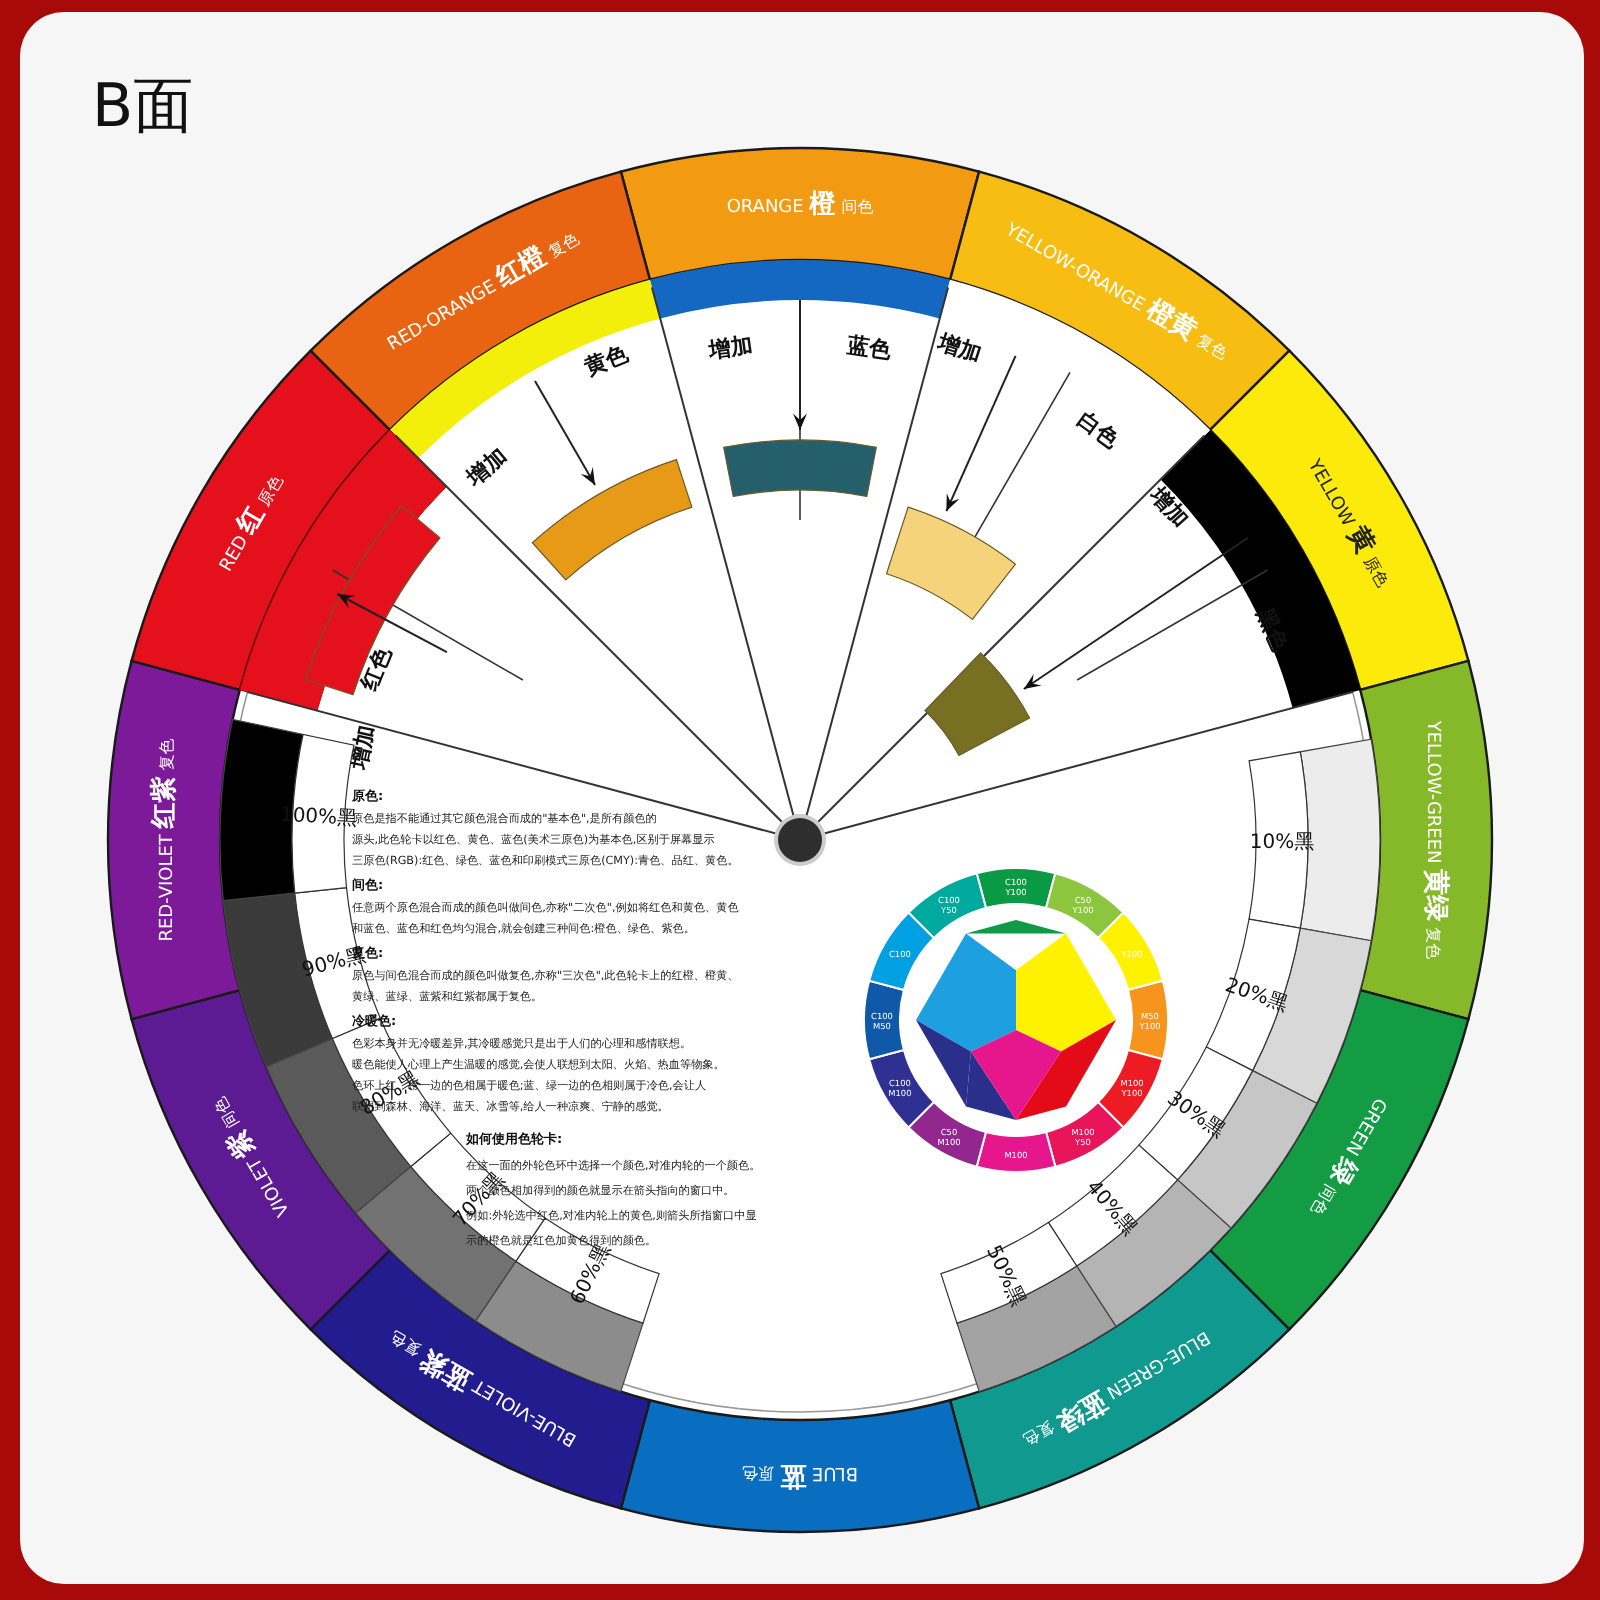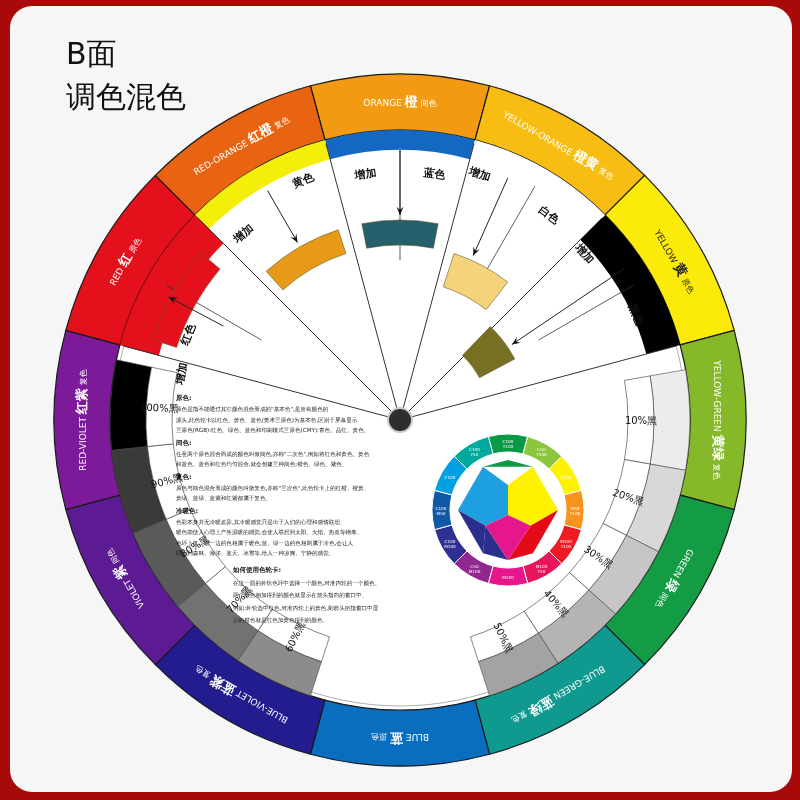--- a/index.html
+++ b/index.html
@@ -1,29 +1,28 @@
 <!DOCTYPE html>
 <html><head>
 <meta charset="utf-8">
 <style>
   html,body{margin:0;padding:0;}
   body{width:800px;height:800px;background:#a80a0a;position:relative;overflow:hidden;font-family:"DejaVu Sans",sans-serif;}
   #card{position:absolute;left:10px;top:6px;width:782px;height:786px;background:#f6f6f6;border-radius:22px;overflow:hidden;}
-  #title{position:absolute;left:56px;top:26px;font-size:30px;line-height:43px;color:#111;font-family:"DejaVu Sans",sans-serif;}
+  #title{position:absolute;left:36px;top:26px;font-size:30px;line-height:43px;color:#111;font-family:"DejaVu Sans",sans-serif;}
   #title div{white-space:nowrap;}
   svg{position:absolute;left:0;top:0;}
   .lbl{font-family:"DejaVu Sans",sans-serif;}
 </style>
 </head>
 <body>
 
 <div id="card">
   <div id="title">
     <div>B面</div>
-    <div>调色混色</div>
   </div>
 </div>
 
 <svg id="wheel" width="800" height="800" viewBox="0 0 800 800">
     <circle cx="400" cy="420" r="346" fill="#ffffff"></circle>
     <path d="M310.4486103945278,85.78966410398237 A346,346 0 0 1 489.5513896054722,85.78966410398237 L475.057523079731,139.88151037617018 A290,290 0 0 0 324.942476920269,139.88151037617018 Z" fill="#f29a12" stroke="#1a1a1a" stroke-width="1.2"></path>
     <g transform="translate(400,102) rotate(0)">
       <text x="0" y="4" text-anchor="middle" font-size="9" fill="#ffffff" class="lbl"><tspan>ORANGE </tspan><tspan font-size="13" font-weight="bold">橙</tspan><tspan font-size="8" dx="3">间色</tspan></text>
     </g>
     <path d="M489.5513896054722,85.78966410398237 A346,346 0 0 1 644.6589462905455,175.34105370945457 L605.0609665440988,214.93903345590124 A290,290 0 0 0 475.057523079731,139.88151037617018 Z" fill="#f7bd12" stroke="#1a1a1a" stroke-width="1.2"></path>

